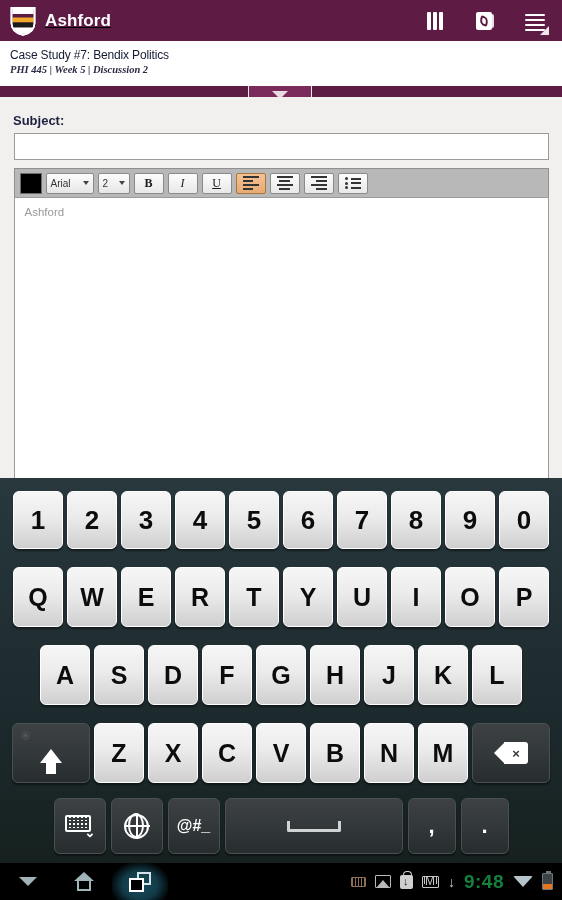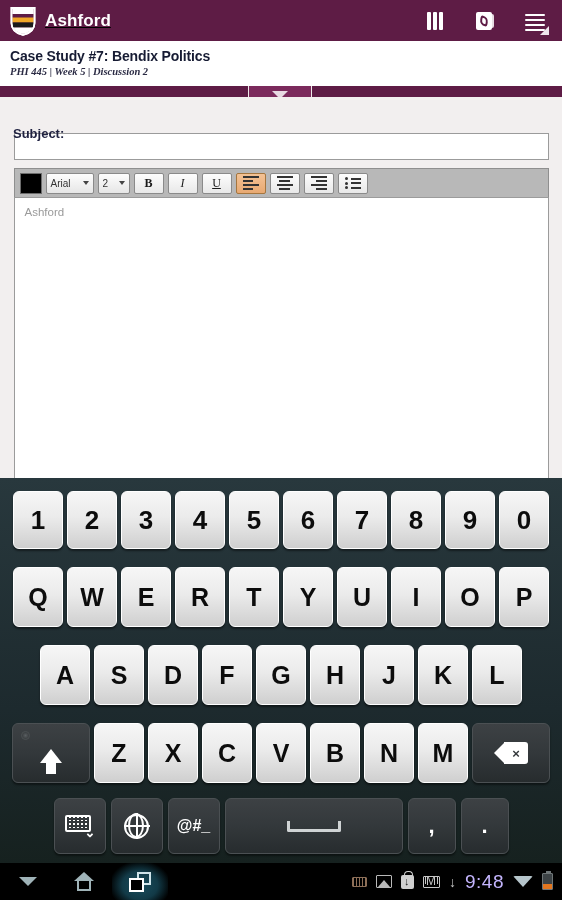--- a/index.html
+++ b/index.html
@@ -68,21 +68,21 @@
     width: 0; height: 0; border-left: 9px solid transparent;
     border-bottom: 9px solid #efe4ec; background: none;
   }
 
   
   .title-block {
     position: absolute; top: 41px; left: 0; width: 562px; height: 45px;
     background: #ffffff; padding: 7px 0 0 10px;
   }
   .page-title {
-    color: #161b33; font-size: 14px; font-weight: bold; letter-spacing: -.15px;
+    color: #161b33; font-size: 12px; font-weight: normal; letter-spacing: -.15px;
   }
   .page-sub {
     color: #2b2b44; font-size: 10.5px; font-style: italic; font-weight: bold;
     font-family: "Liberation Serif", serif; margin-top: 2px;
   }
 
   
   .tab-strip {
     position: absolute; top: 86px; left: 0; width: 562px; height: 11px;
     background: #5e1c45;
@@ -98,21 +98,21 @@
     border-left: 8px solid transparent; border-right: 8px solid transparent;
     border-top: 8px solid #e8dae3;
   }
 
   
   .compose {
     position: absolute; top: 97px; left: 0; width: 562px; height: 381px;
     background: #f2efef;
   }
   .compose-head {
-    position: relative; height: 36px; padding: 27px 0 0 13px;
+    position: relative; height: 36px; padding: 14px 0 0 13px;
   }
   .subject-label { font-size: 13px; font-weight: bold; color: #1f2140; }
   .post-btn {
     position: absolute; right: 10px; top: 7px;
     padding: 5px 11px 6px; border-radius: 3px;
     background: linear-gradient(#3876b4, #1c4f87);
     border: 1px solid #15375d;
     color: #ffffff; font-size: 11.5px; font-weight: bold;
     cursor: pointer; box-shadow: 0 1px 0 rgba(255,255,255,.25) inset;
   }
@@ -359,21 +359,21 @@
     content:""; position:absolute; left:1px; top:0px; width:11px; height:7px;
     border-left:1.5px solid #c6c6c6; border-right:1.5px solid #c6c6c6;
     transform: skewX(0deg);
   }
   .st-mail::before {
     content:"M"; position:absolute; left:2px; top:-3px; color:#c6c6c6;
     font-size:12px; font-family:"Liberation Sans",sans-serif;
   }
   .st-dl { color:#c6c6c6; font-size:14px; line-height:1; }
   .st-time {
-    color: #c4b5fd; font-size: 19px; font-weight: 400; letter-spacing: .5px;
+    color: #15803d; font-size: 19px; font-weight: 700; letter-spacing: .5px;
     font-family: "Liberation Sans", sans-serif;
   }
   .st-wifi {
     width: 0; height: 0; border-left: 10px solid transparent;
     border-right: 10px solid transparent; border-bottom: 11px solid #c6d6dd;
     border-radius: 2px; transform: rotate(180deg); opacity:.92;
   }
   .st-batt {
     width: 11px; height: 17px; border: 1.5px solid #6e7577; border-radius: 1px;
     position: relative; background: #3c4245;

